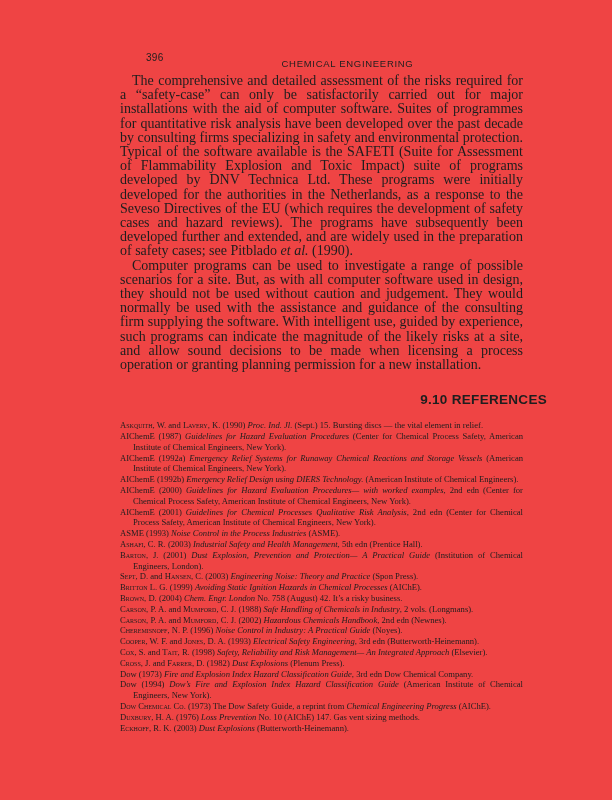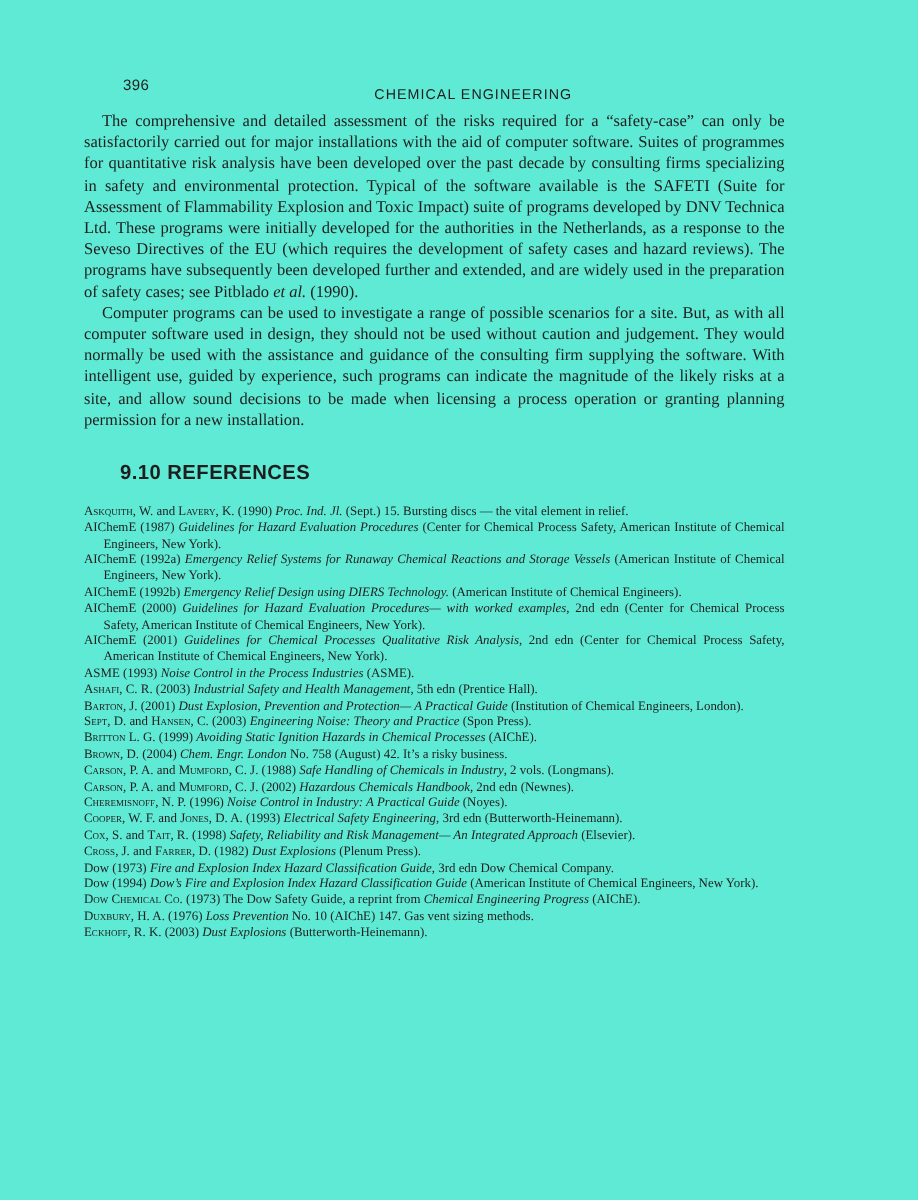--- a/index.html
+++ b/index.html
@@ -5,22 +5,22 @@
   html, body {
     margin: 0;
     padding: 0;
     background: #ffffff;
   }
   .page {
     position: relative;
     width: 612px;
     height: 800px;
     box-sizing: border-box;
-    padding: 52px 89px 0 56px;
-    background: #5eead4;
+    padding: 52px 89px 0 120px;
+    background: #ef4444;
     font-family: "Liberation Serif", serif;
     color: #1e1e1e;
     overflow: hidden;
   }
   .header {
     position: relative;
     height: 13px;
     font-family: "Liberation Sans", sans-serif;
   }
   .page-num {
@@ -35,31 +35,31 @@
     left: 0;
     right: 0;
     top: 6px;
     text-align: center;
     font-size: 9.5px;
     letter-spacing: 0.7px;
     transform: translateX(26px);
   }
   .body-text {
     margin-top: 9px;
-    font-size: 11px;
+    font-size: 14px;
     line-height: 14.2px;
     text-align: justify;
   }
   .para {
     margin: 0;
     text-indent: 12px;
   }
   .section-heading {
     margin: 20px 0 13px 0;
-    text-align: left;
+    text-align: right;
     font-family: "Liberation Sans", sans-serif;
     font-weight: bold;
     font-size: 13.5px;
     letter-spacing: 0.3px;
     transform: translateX(24px);
   }
   .refs {
     font-size: 8.6px;
     line-height: 10.8px;
     text-align: justify;

